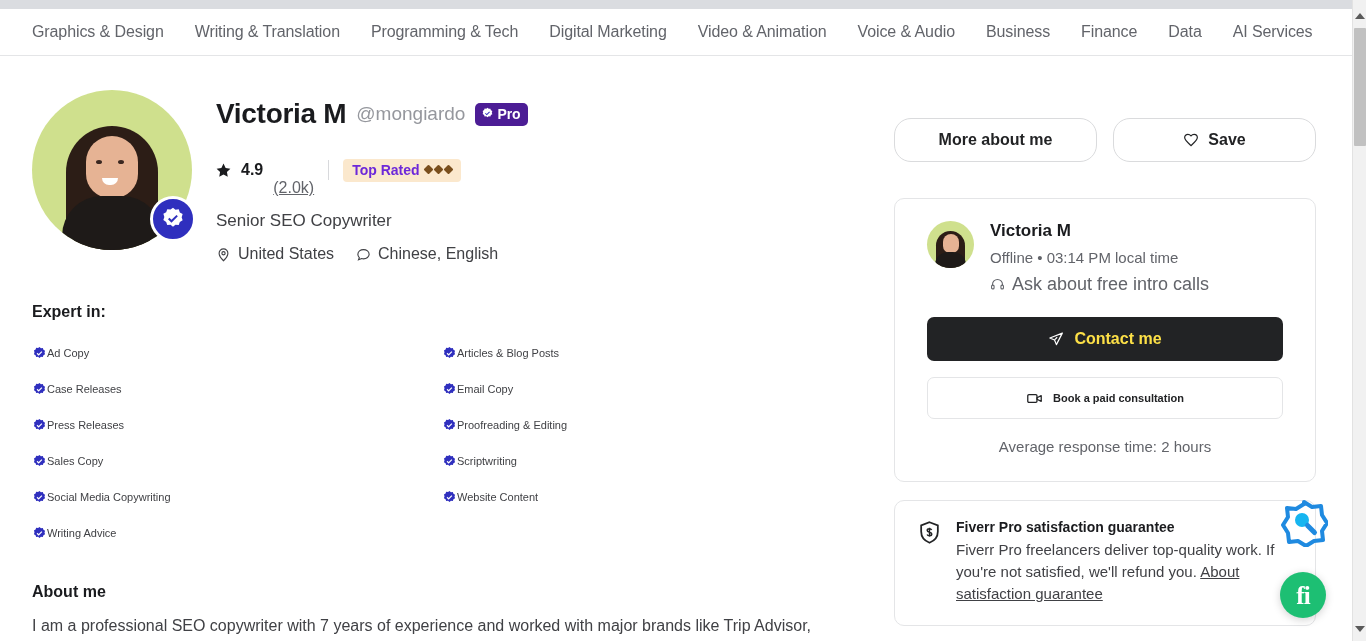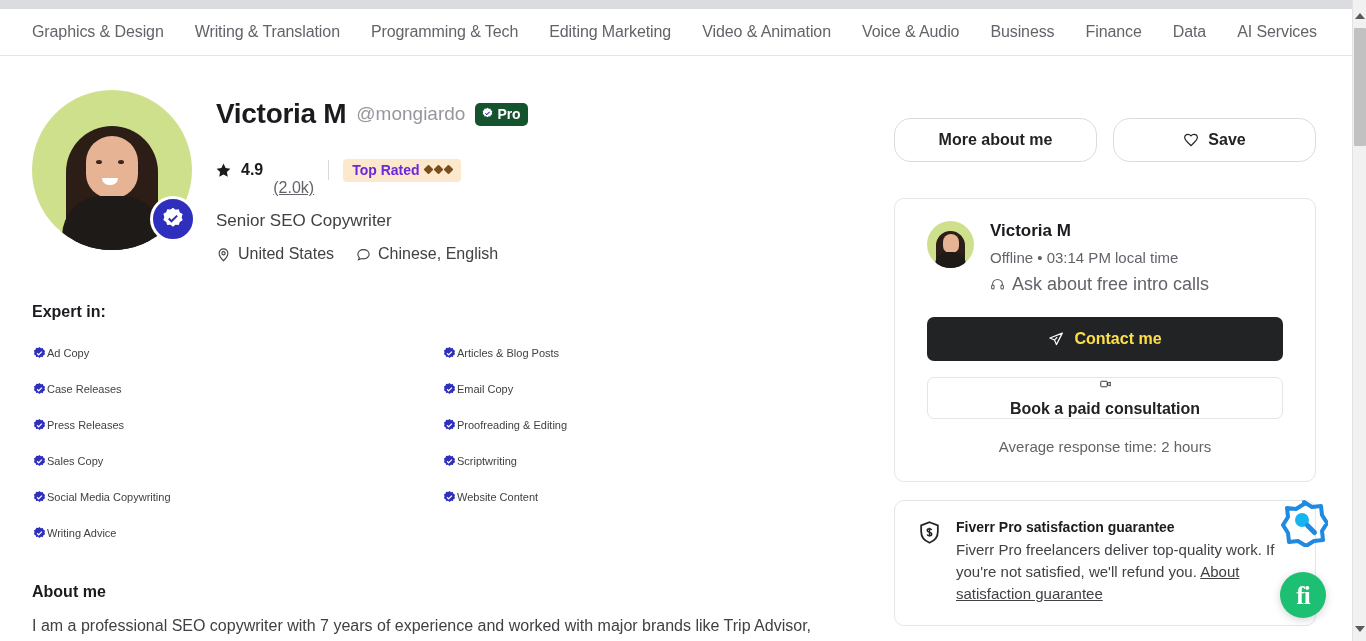--- a/index.html
+++ b/index.html
@@ -115,21 +115,21 @@
     display: flex; align-items: center; gap: 10px;
   }
   .display-name {
     font-size: 28px; font-weight: 700; letter-spacing: -0.3px; color: #1a1b1e;
   }
   .username {
     font-size: 19px; color: #95979d; font-weight: 400;
   }
   .pro-badge {
     display: inline-flex; align-items: center; gap: 3px;
-    background: #14532d; color: #fff;
+    background: #4c1d95; color: #fff;
     border-radius: 5px;
     padding: 3px 8px 4px 6px;
     font-size: 14px; font-weight: 700;
     letter-spacing: -0.1px;
   }
   .pro-badge .pb-ico { width: 13px; height: 13px; display:block; }
 
   .rating-row {
     display: flex; align-items: center; gap: 10px;
     margin-top: 13px;
@@ -242,25 +242,24 @@
     cursor: pointer;
     font-family: "Liberation Sans", sans-serif;
   }
   .btn-dark svg { width: 16px; height: 16px; display:block; }
 
   .btn-book {
     margin-top: 16px;
     width: 100%; height: 42px;
     background: #fff; color: #222325;
     border: 1px solid #e4e5e7; border-radius: 7px;
-    font-size: 16px; font-weight: 700;
+    font-size: 11px; font-weight: 700;
     display: flex; align-items: center; justify-content: center; gap: 10px;
     cursor: pointer;
     font-family: "Liberation Sans", sans-serif;
-    flex-direction: column;
   }
   .btn-book svg { width: 17px; height: 17px; display:block; }
 
   .resp-time {
     margin-top: 19px;
     text-align: center;
     font-size: 15px; color: #62646a;
   }
 
   .guarantee-card {
@@ -329,21 +328,21 @@
 <body>
 
 <div id="viewport">
 
   <div class="top-strip"></div>
 
   <nav class="catnav">
     <a>Graphics &amp; Design</a>
     <a>Writing &amp; Translation</a>
     <a>Programming &amp; Tech</a>
-    <a>Editing Marketing</a>
+    <a>Digital Marketing</a>
     <a>Video &amp; Animation</a>
     <a>Voice &amp; Audio</a>
     <a>Business</a>
     <a>Finance</a>
     <a>Data</a>
     <a>AI Services</a>
   </nav>
 
   <div class="page">
 

